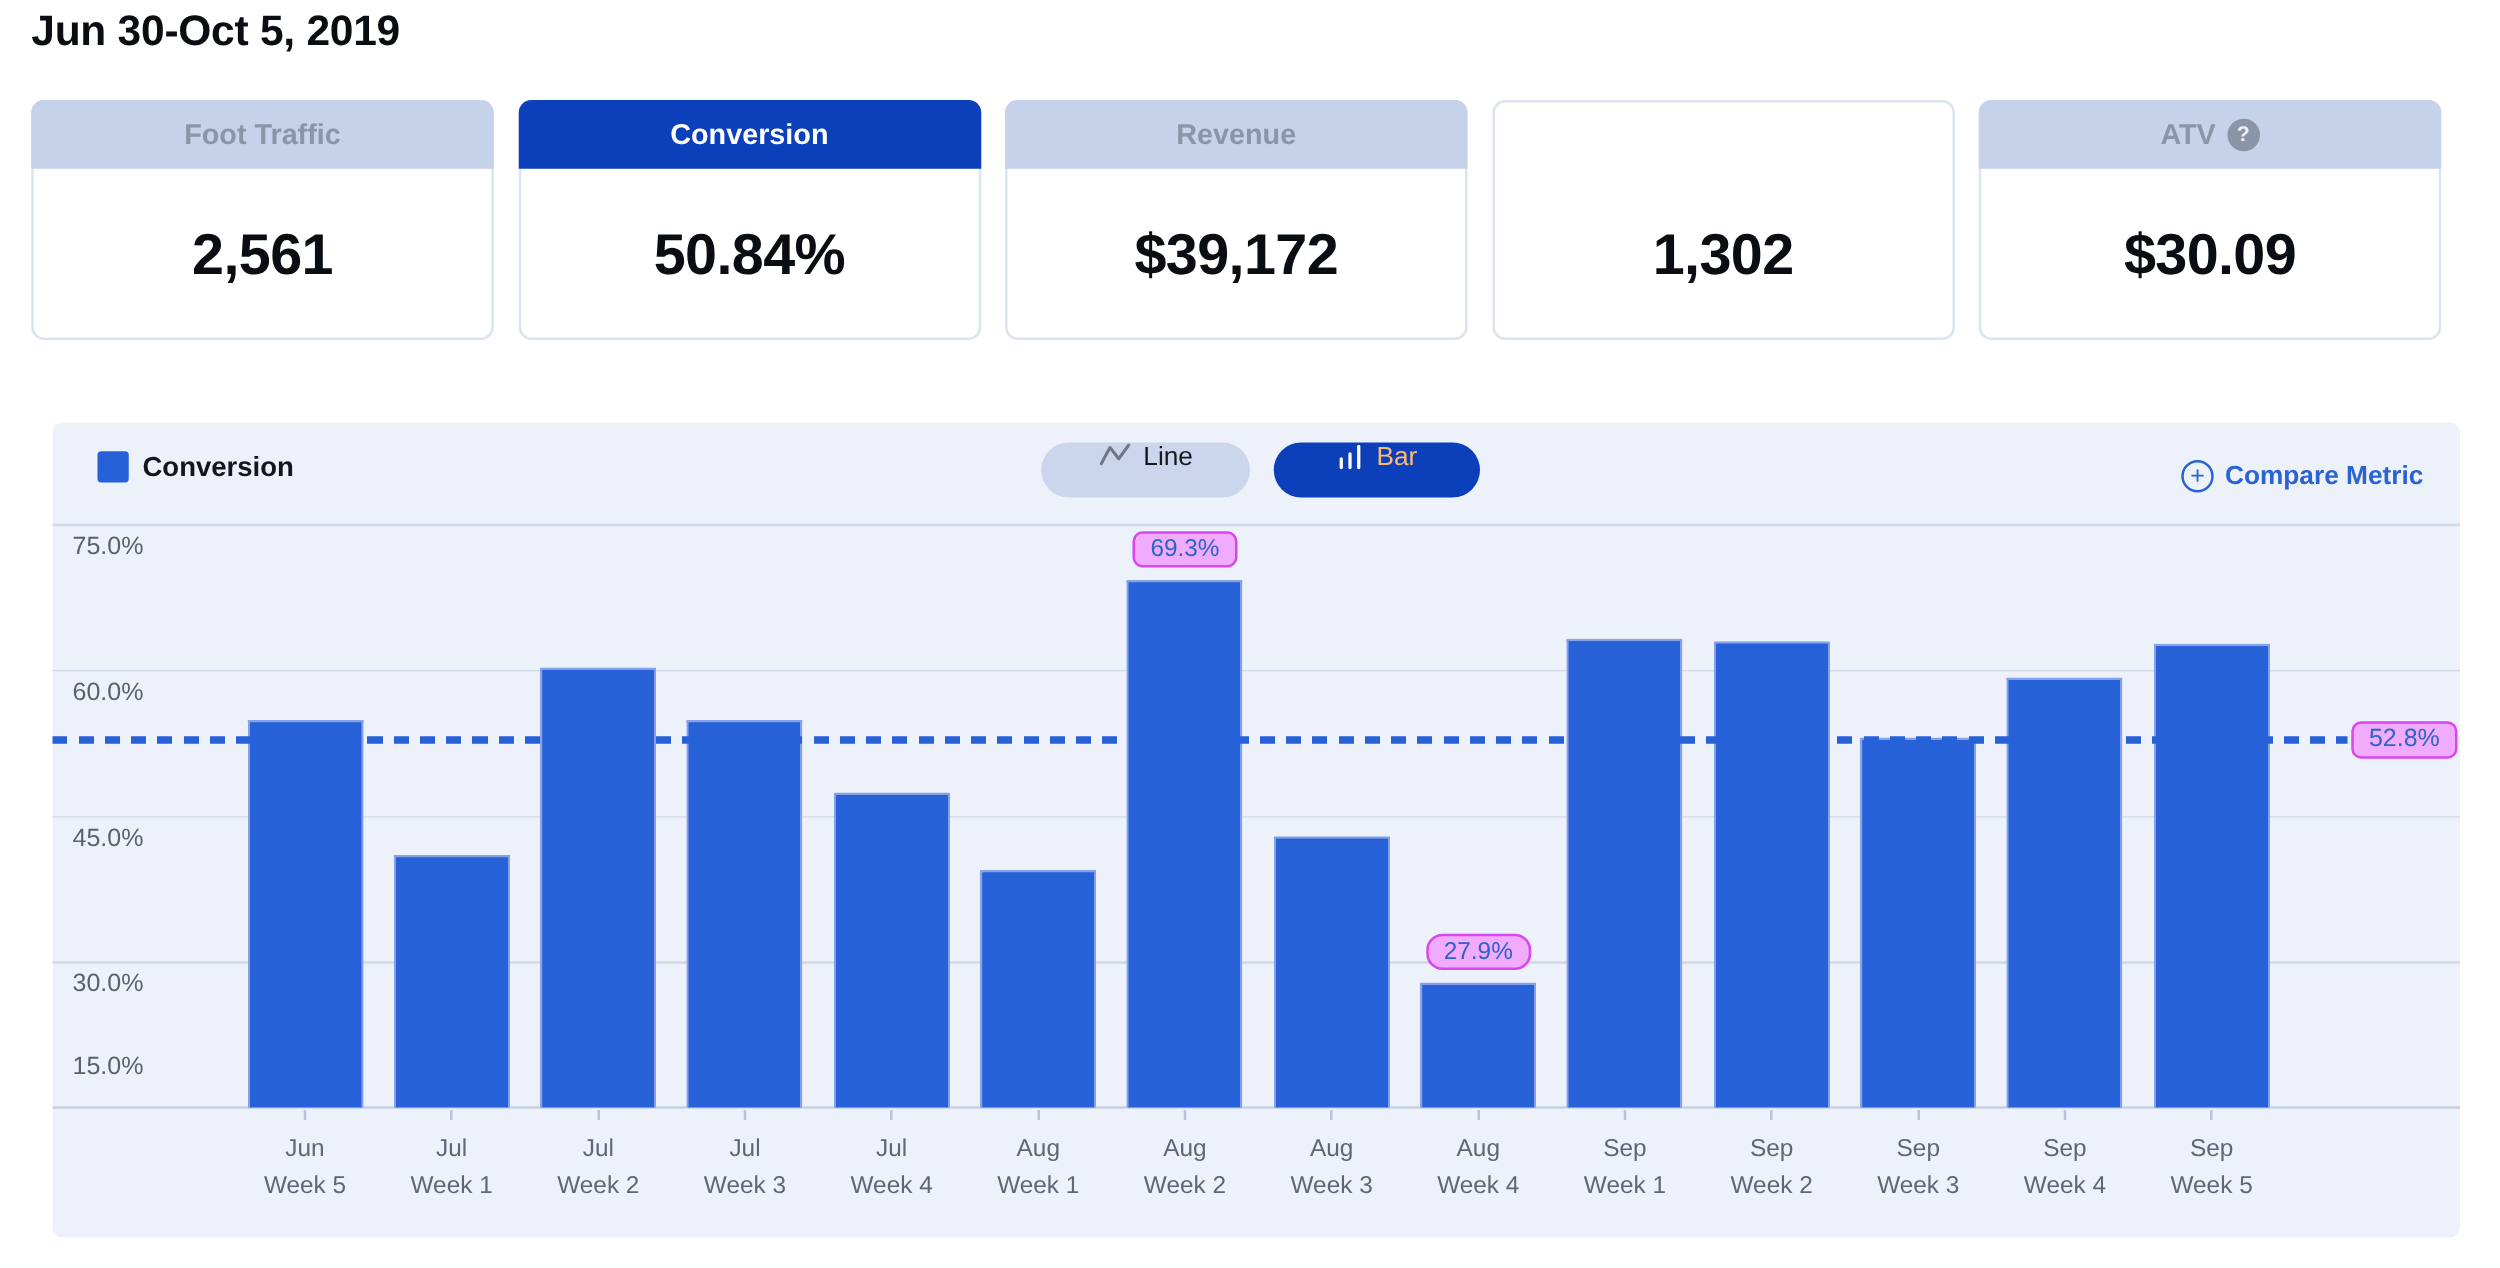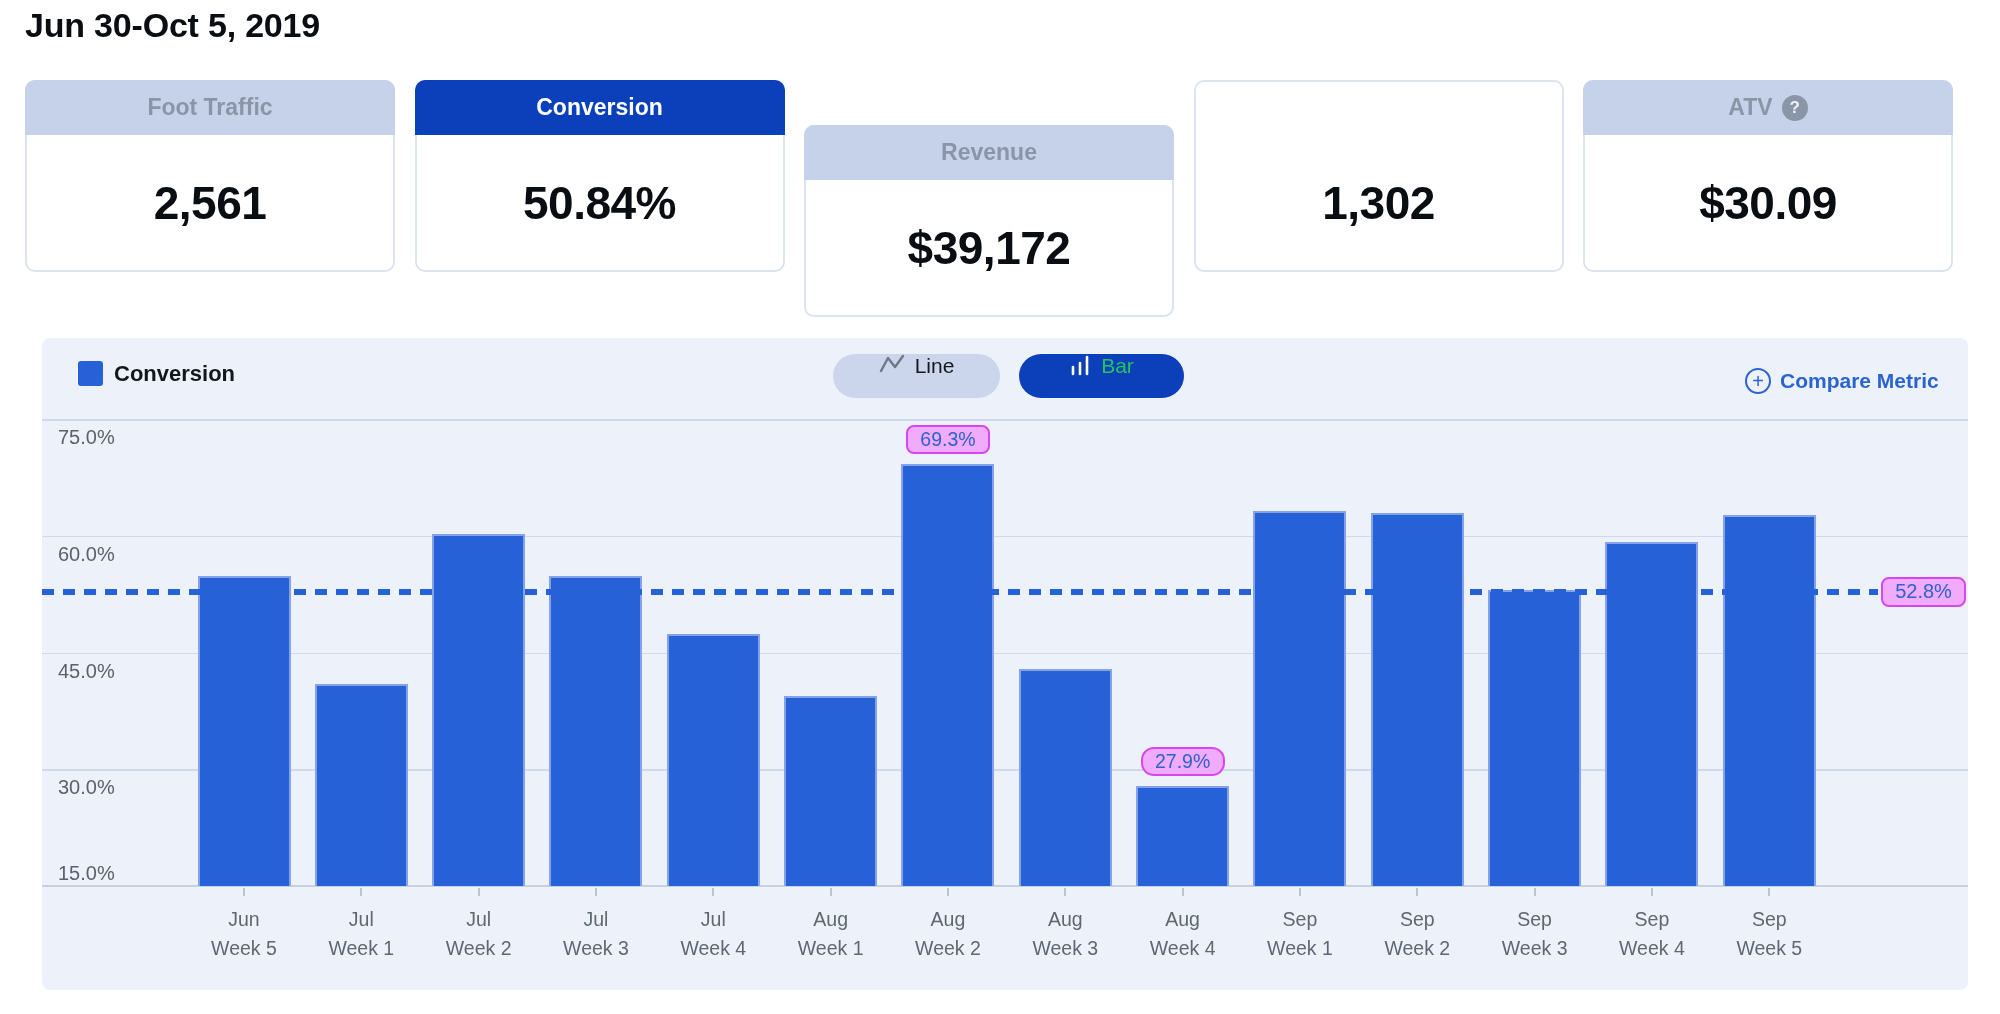--- a/index.html
+++ b/index.html
@@ -17,21 +17,21 @@
   .card-value { position:absolute; left:0; top:53px; right:0; bottom:0; display:flex; align-items:center; justify-content:center; font-size:46px; font-weight:700; color:#0a0d12; letter-spacing:-0.5px; }
   .help-icon { width:26px; height:26px; border-radius:50%; background:#8b95a8; color:#eef1f7; font-size:17px; font-weight:700; display:inline-flex; align-items:center; justify-content:center; }
 
   
   #panel { position:absolute; left:42px; top:338px; width:1926px; height:652px; background:#edf1fa; border-radius:8px; }
   .legend-swatch { position:absolute; left:36px; top:23px; width:25px; height:25px; background:#2761d8; border-radius:3px; }
   .legend-label { position:absolute; left:72px; top:23px; font-size:22px; font-weight:700; color:#13161b; }
 
   .pill { position:absolute; top:16px; height:44px; border-radius:22px; display:flex; align-items:flex-start; justify-content:center; gap:10px; font-size:21px; font-weight:400; cursor:pointer; }
   .pill-line { left:791px; width:167px; background:#cbd6ed; color:#14181f; }
-  .pill-bar  { left:977px; width:165px; background:#0c3fba; color:#22c55e; }
+  .pill-bar  { left:977px; width:165px; background:#0c3fba; color:#fdba74; }
 
   .compare { position:absolute; left:1703px; top:28px; height:30px; display:flex; align-items:center; gap:9px; cursor:pointer; }
   .compare-icon { width:26px; height:26px; border-radius:50%; border:2px solid #2a63d2; color:#2a63d2; display:flex; align-items:center; justify-content:center; font-size:20px; font-weight:400; line-height:1; }
   .compare-label { font-size:21px; font-weight:700; color:#2a63d2; }
 
   
   #plot { position:absolute; left:0; top:0; width:1926px; height:652px; }
   .gridline { position:absolute; left:0; width:1926px; height:1.5px; background:#cfd9e8; }
   .baseline { position:absolute; left:0; top:547px; width:1926px; height:2px; background:#c6d1e0; }
   .ylab { position:absolute; left:16px; font-size:20px; color:#5a626e; }
@@ -56,21 +56,21 @@
           <span>Foot Traffic</span>
         </div>
         <div class="card-value">2,561</div>
       </div>
       <div class="card active" style="left: 389.5px;">
         <div class="card-header">
           <span>Conversion</span>
         </div>
         <div class="card-value">50.84%</div>
       </div>
-      <div class="card" style="left: 779px; margin-top: 45px;">
+      <div class="card" style="left: 779px;">
         <div class="card-header">
           <span>Revenue</span>
         </div>
         <div class="card-value">$39,172</div>
       </div>
       <div class="card" style="left: 1168.5px;">
         <div class="card-value">1,302</div>
       </div>
       <div class="card" style="left: 1558px;">
         <div class="card-header">
@@ -107,21 +107,21 @@
 
     <div id="plot">
         <div class="gridline" style="top: 81.2px;"></div>
         <div class="ylab" style="top: 88.2px;">75.0%</div>
         <div class="gridline" style="top: 197.9px;"></div>
         <div class="ylab" style="top: 204.9px;">60.0%</div>
         <div class="gridline" style="top: 314.6px;"></div>
         <div class="ylab" style="top: 321.6px;">45.0%</div>
         <div class="gridline" style="top: 431.3px;"></div>
         <div class="ylab" style="top: 438.3px;">30.0%</div>
-        <div class="ylab" style="top: 524px;">15.0%</div>
+        <div class="ylab" style="top: 504px;">15.0%</div>
         <div class="baseline"></div>
         <div class="bar" style="left: 155.5px; width: 93px; top: 238.356px; height: 309.644px;"></div>
         <div class="tick" style="left: 201px;"></div>
         <div class="xlab" style="left: 132px;">
           <div>Jun</div>
           <div>Week 5</div>
         </div>
         <div class="bar" style="left: 272.83px; width: 93px; top: 346.498px; height: 201.502px;"></div>
         <div class="tick" style="left: 318.33px;"></div>
         <div class="xlab" style="left: 249.33px;">

